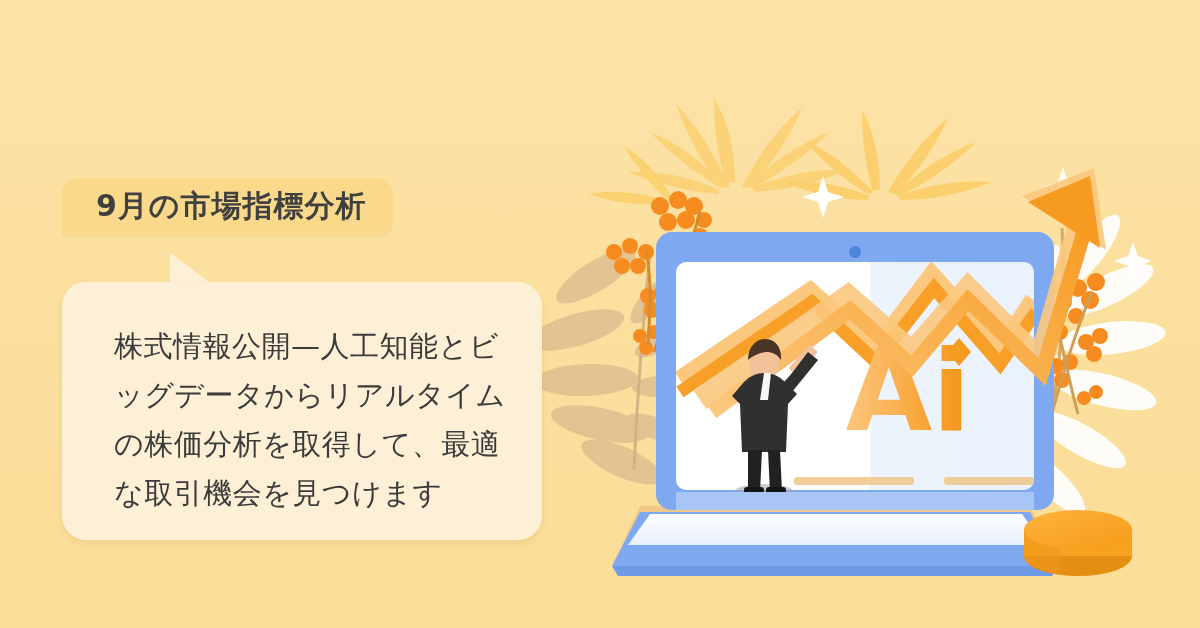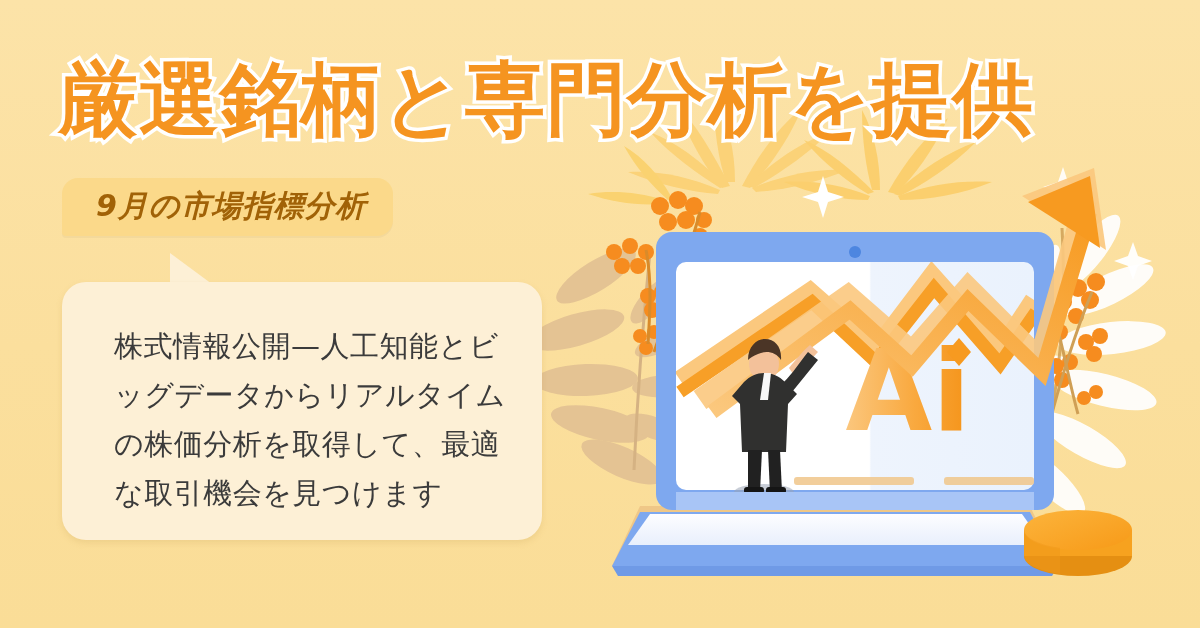--- a/index.html
+++ b/index.html
@@ -29,24 +29,23 @@
   }
 
   .badge{
     position:absolute;left:62px;top:178px;
     background:#fbd98a;
     border-radius:16px 16px 16px 4px;
     padding:10px 26px 12px 34px;
     box-shadow:0 2px 0 rgba(0,0,0,.03);
   }
   .badge span{
-    font-size:30px;line-height:36px;font-weight:700;color:#a16207;
+    font-size:30px;line-height:36px;font-weight:700;color:#404040;
     letter-spacing:1px;white-space:nowrap;
     font-family:"DejaVu Sans","Liberation Sans",sans-serif;
-    font-style:italic;
   }
 
   .bubble{
     position:absolute;left:62px;top:282px;width:480px;height:258px;
     background:#fdf0d6;
     border-radius:24px;
     box-shadow:0 3px 6px rgba(190,150,70,.18);
   }
   .bubble-tail{
     position:absolute;left:170px;top:253px;width:0;height:0;
@@ -251,23 +250,20 @@
     <path d="M612 566 L1058 566 L1052 576 L618 576 Z" fill="#6f9ae6"></path>
 
     <g>
       <ellipse cx="1078" cy="556" rx="54" ry="20" fill="#e58f12"></ellipse>
       <rect x="1024" y="530" width="108" height="26" fill="#f7a21f"></rect>
       <ellipse cx="1078" cy="530" rx="54" ry="20" fill="url(#gCoinTop)"></ellipse>
       <path d="M1024 530 L1024 556 A54 20 0 0 0 1060 574 L1060 548 A54 20 0 0 1 1024 530 Z" fill="#f0981a" opacity=".5"></path>
     </g>
   </svg>
 
-  <div class="title-wrap">
-    <h1 class="title">厳選銘柄と専門分析を提供</h1>
-  </div>
 
   <div class="badge">
     <span>9月の市場指標分析</span>
   </div>
 
   <div class="bubble-tail"></div>
   <div class="bubble">
     <p>株式情報公開—人工知能とビッグデータからリアルタイムの株価分析を取得して、最適な取引機会を見つけます</p>
   </div>
 

